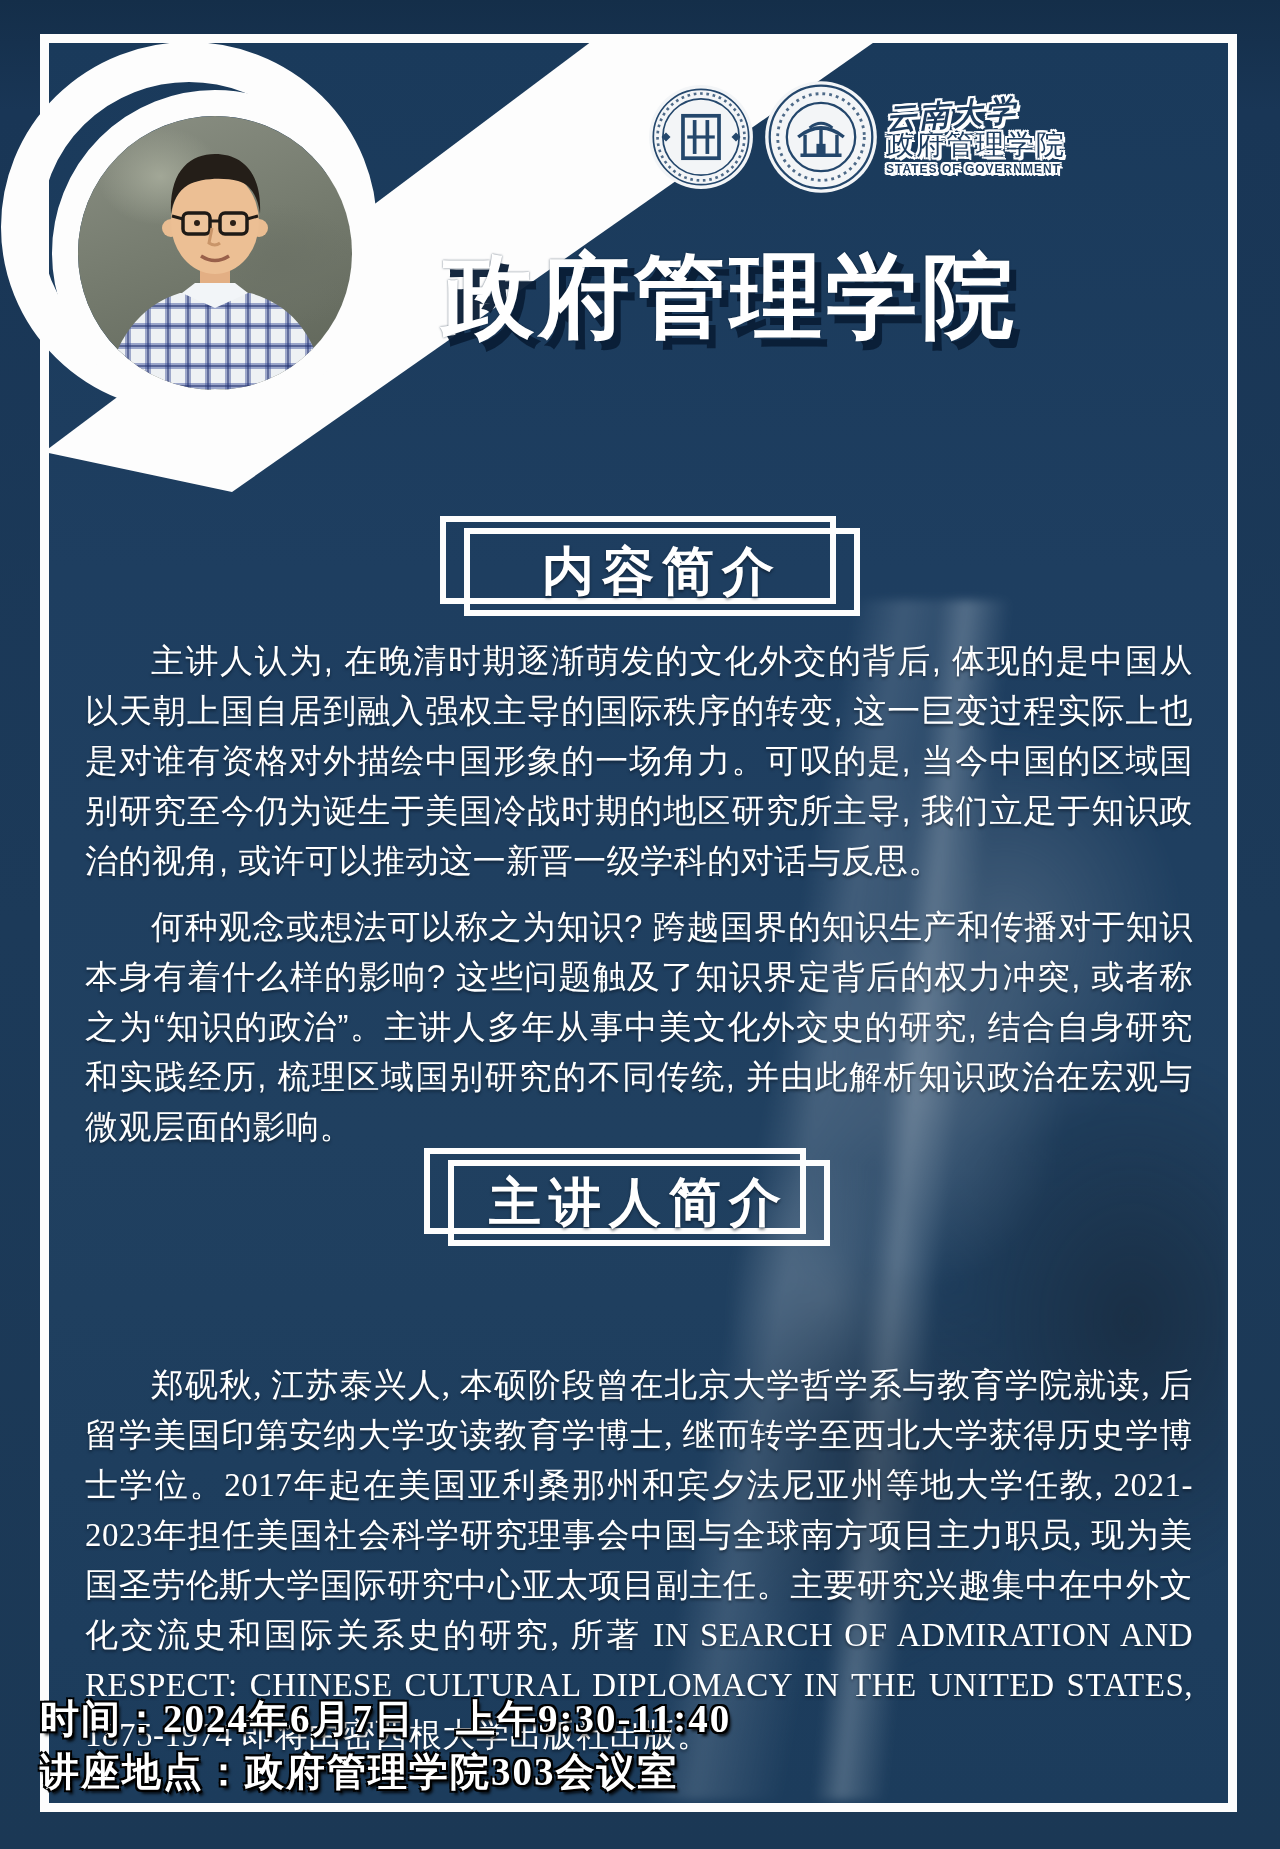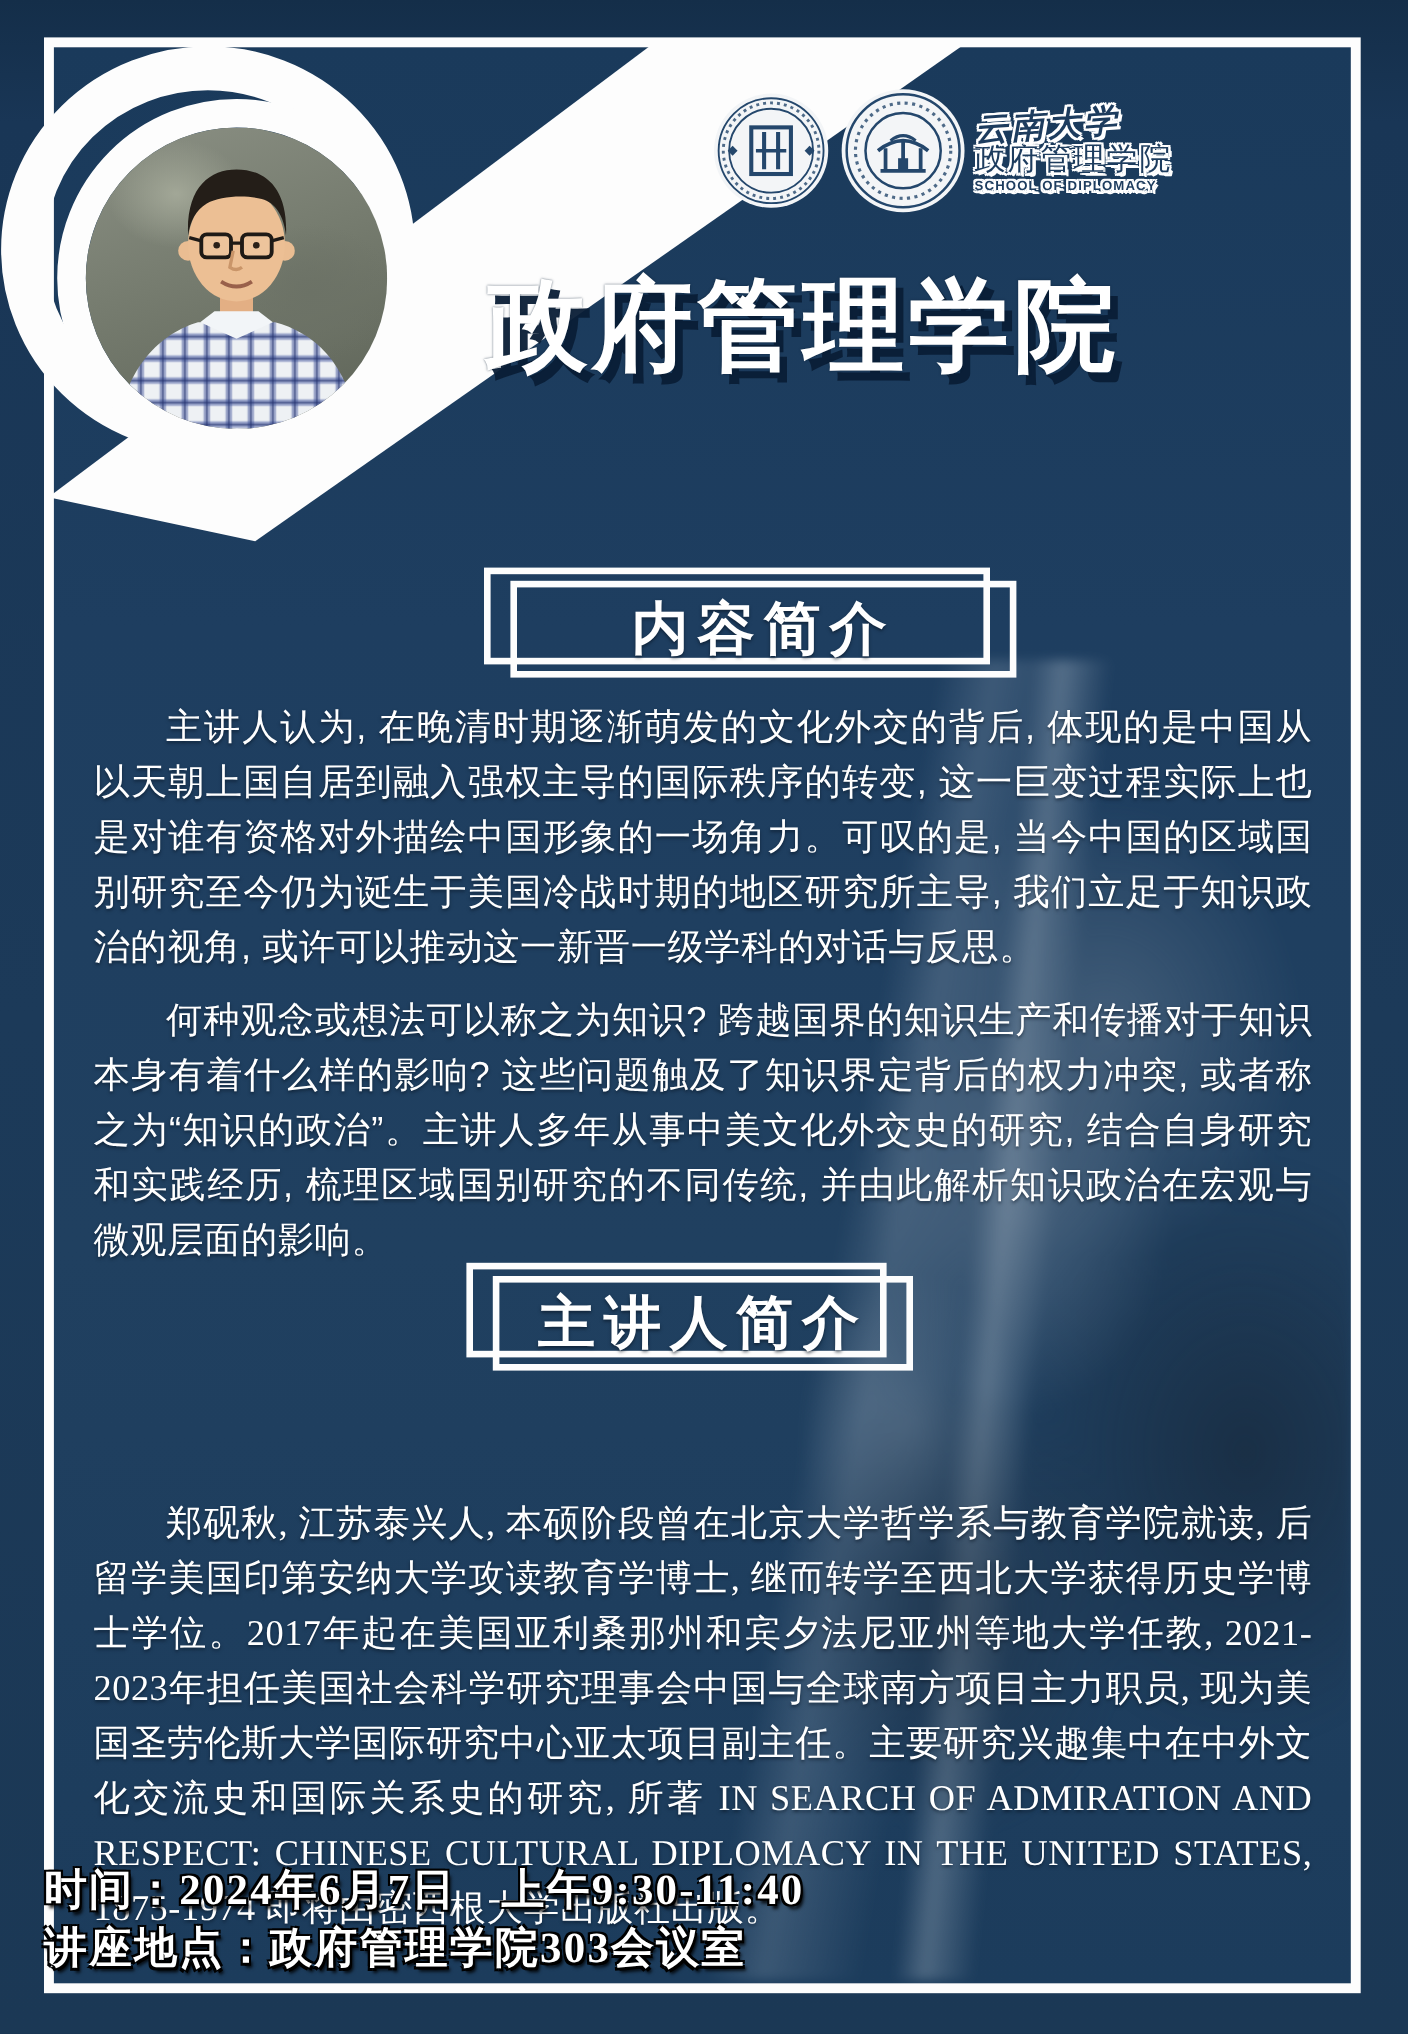--- a/index.html
+++ b/index.html
@@ -51,21 +51,21 @@
   .title-sub{margin-top:10px;font-size:52px;letter-spacing:2px;line-height:58px;
     text-shadow:0 0 2px rgba(8,28,50,.7),5px 6px 0 rgba(9,30,54,.95);}
   
   .sec-box{position:absolute;}
   .sec-box .outer{position:absolute;left:0;top:0;width:100%;height:100%;
     border:6px solid #fdfdfd;box-sizing:border-box;}
   .sec-box .inner{position:absolute;left:24px;top:12px;width:100%;height:100%;
     border:6px solid #fdfdfd;box-sizing:border-box;display:flex;align-items:center;justify-content:center;}
   .sec-heading{color:#fff;font-size:52px;font-weight:bold;letter-spacing:8px;
     text-shadow:0 2px 3px rgba(6,18,32,.6);}
-  .sec1{left:440px;top:516px;width:460px;height:88px;}
+  .sec1{left:440px;top:516px;width:396px;height:88px;}
   .sec2{left:424px;top:1148px;width:382px;height:86px;}
   
   .copy{position:absolute;left:85px;width:1108px;color:#fff;font-size:33px;line-height:50px;
     text-align:justify;letter-spacing:.5px;text-shadow:0 2px 3px rgba(6,18,32,.6);}
   .copy p{margin:0;text-indent:2em;}
   .copy p + p{margin-top:16px;}
   .copy1{top:636px;}
   .copy2{top:1360px;font-family:Liberation Serif, serif;}
   
   .footer{position:absolute;left:0;top:1692px;width:1280px;text-align:left;color:#fff;
@@ -139,21 +139,21 @@
       <circle cx="50" cy="50" r="38" fill="none" stroke="#24476c" stroke-width="2.5" stroke-dasharray="2.5 3.5" opacity=".8"></circle>
       <path d="M32,66 H68" stroke="#24476c" stroke-width="3"></path>
       <path d="M36,66 V48 M50,66 V42 M64,66 V48" stroke="#24476c" stroke-width="3"></path>
       <path d="M30,50 Q50,34 70,50" fill="none" stroke="#24476c" stroke-width="3"></path>
       <path d="M40,42 Q50,34 60,42" fill="none" stroke="#24476c" stroke-width="2.5"></path>
       <rect x="46" y="56" width="8" height="10" fill="#24476c"></rect>
     </svg>
     <div class="wordmark">
       <div class="wm-script">云南大学</div>
       <div class="wm-cn">政府管理学院</div>
-      <div class="wm-en">SCHOOL OF DIPLOMACY</div>
+      <div class="wm-en">STATES OF GOVERNMENT</div>
     </div>
   </div>
 
   <div class="title-block">
     <div class="title-main">政府管理学院</div>
   </div>
 
   <div class="sec-box sec1">
     <div class="outer"></div>
     <div class="inner">

